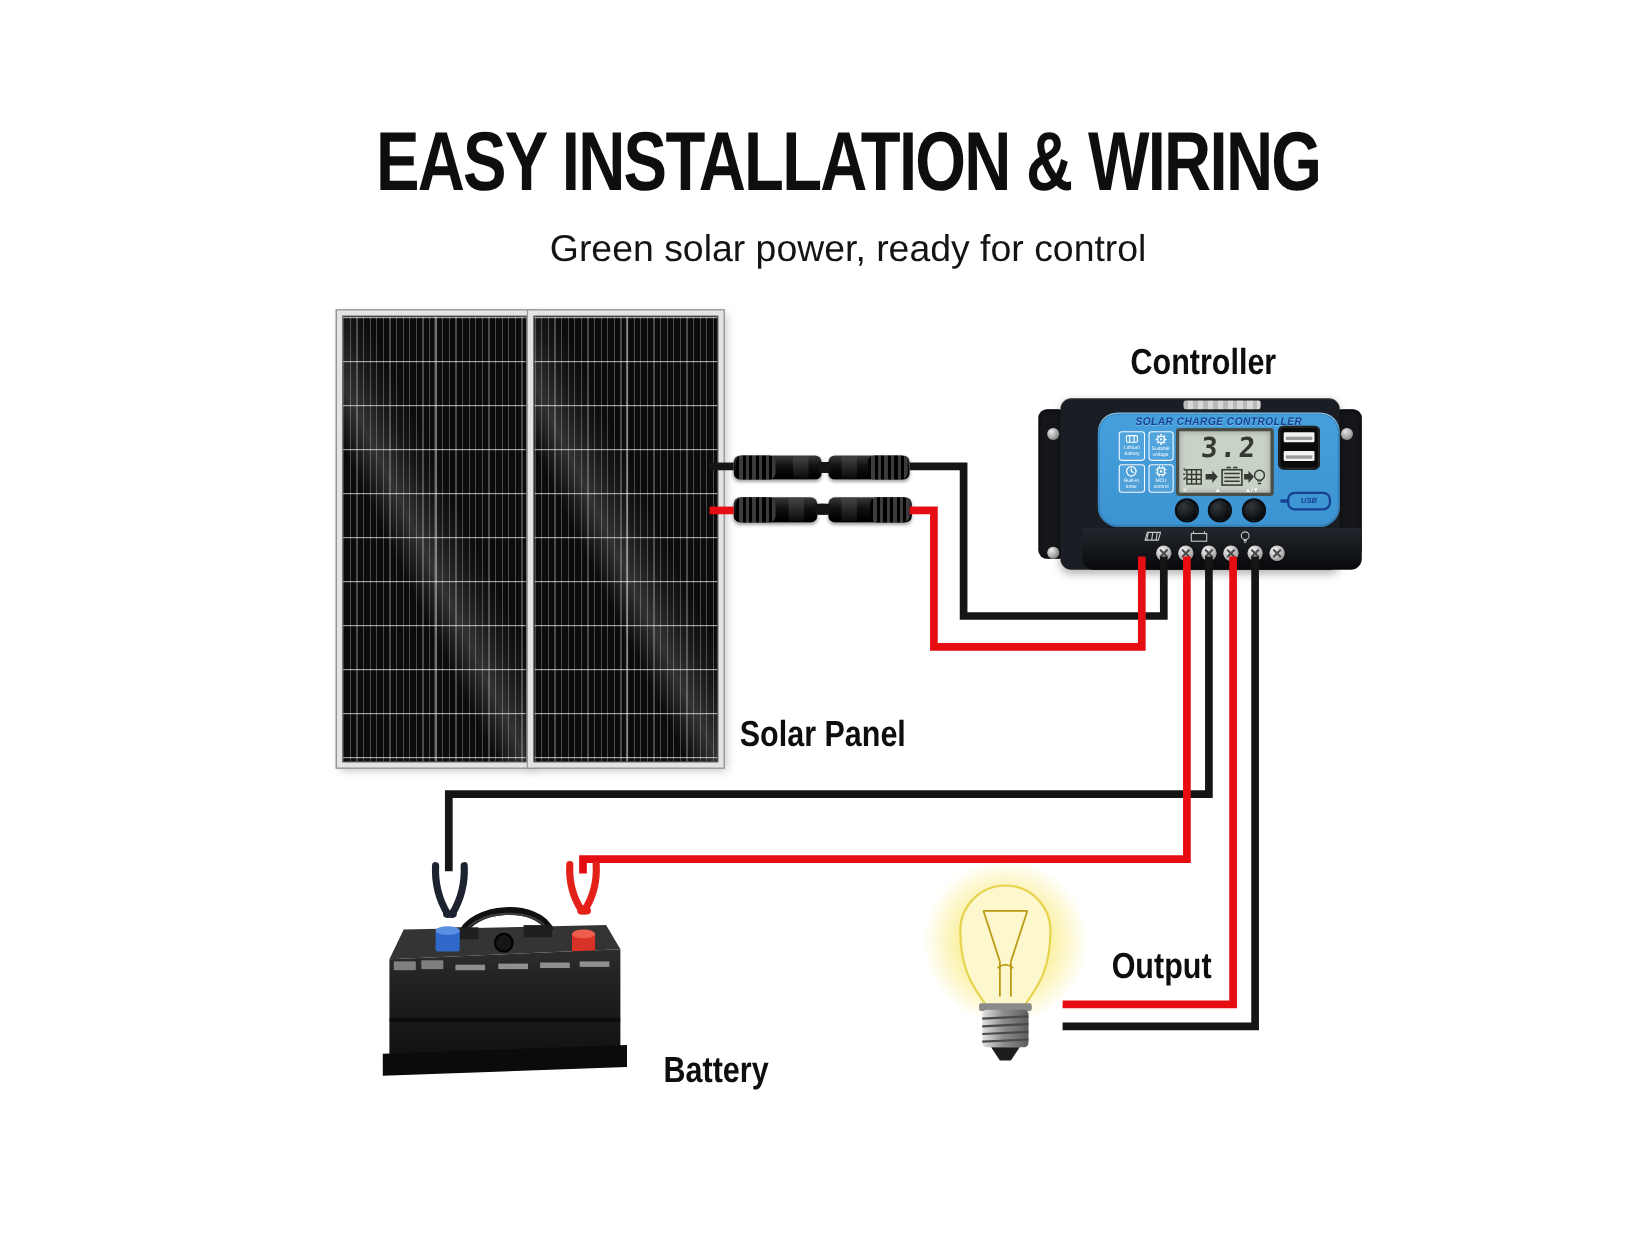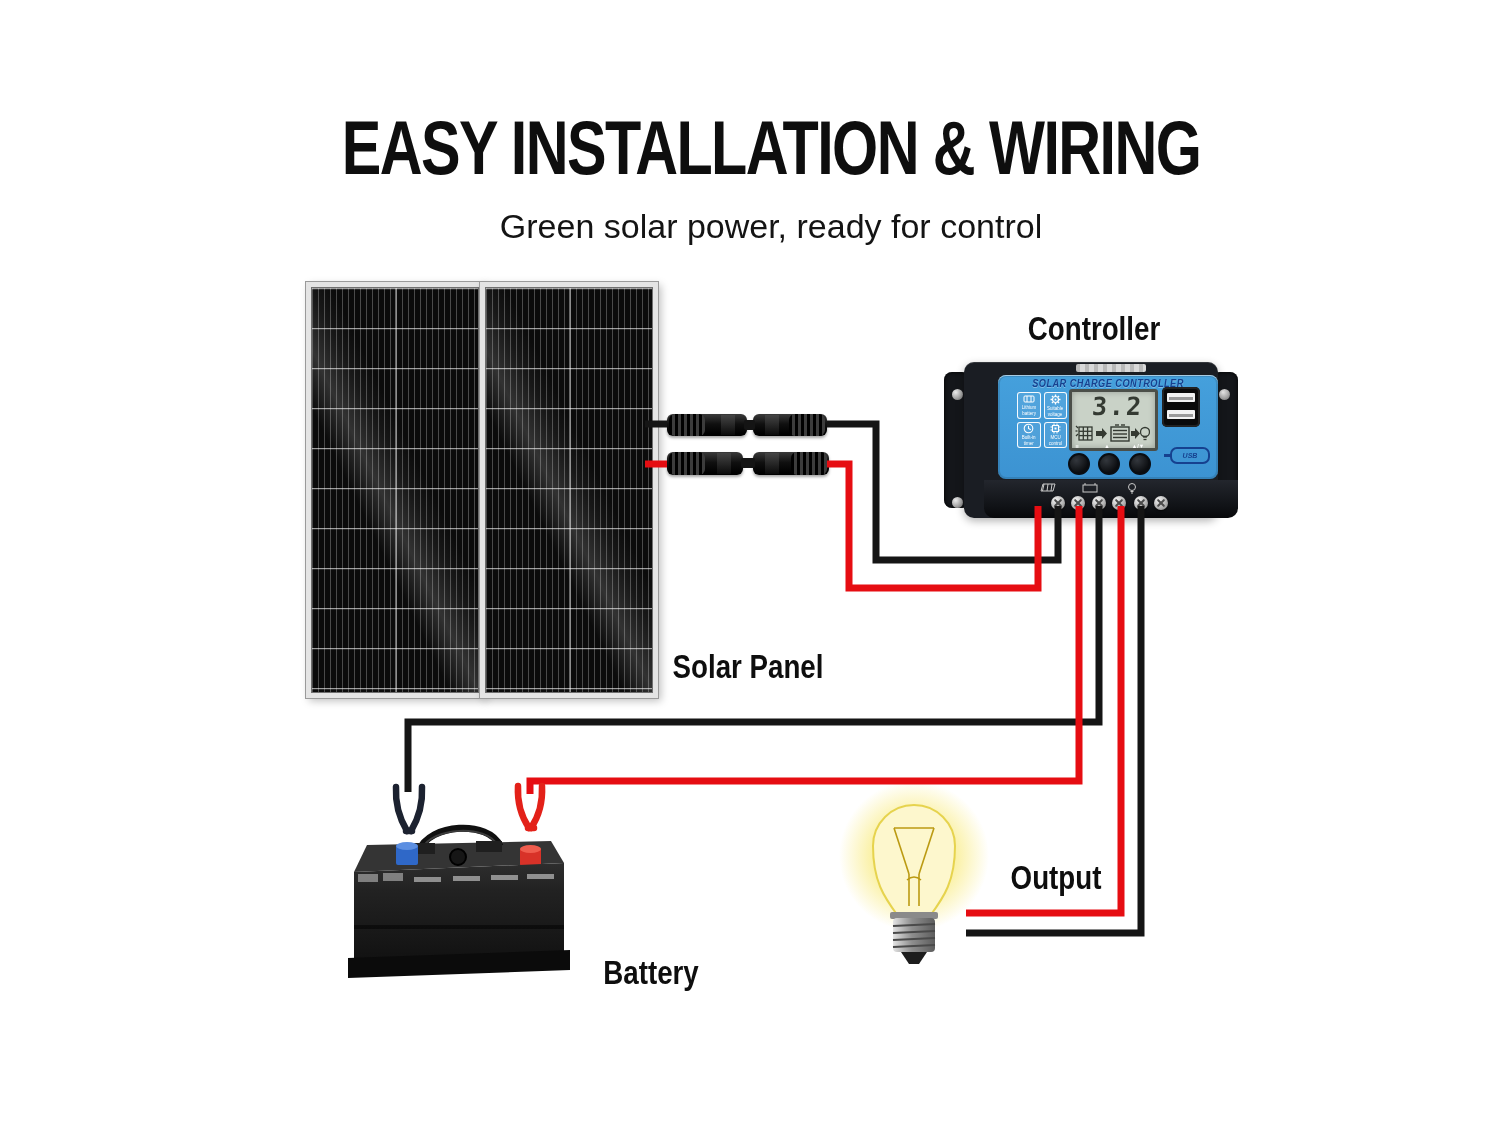--- a/index.html
+++ b/index.html
@@ -51,21 +51,21 @@
   .controller{left:923px;top:362px;width:294px;height:156px;}
   .ctrl-plate{position:absolute;top:10px;width:26px;height:136px;background:#14161a;border-radius:8px;
       box-shadow:inset 0 0 4px #000;}
   .ctrl-plate.left{left:0;} .ctrl-plate.right{right:0;}
   .ear-screw{position:absolute;width:11px;height:11px;border-radius:50%;
       background:radial-gradient(circle at 35% 30%,#ececec,#a8a8a8 55%,#666);}
   .ctrl-body{position:absolute;left:20px;top:0;width:254px;height:156px;background:#1a1d23;
       border-radius:10px;box-shadow:inset 0 1px 0 rgba(255,255,255,.12), 0 3px 8px rgba(0,0,0,.3);}
   .sticker{position:absolute;left:112px;top:2px;width:70px;height:8px;border-radius:2px;
       background:repeating-linear-gradient(90deg,#b9b9b9 0 4px,#d9d9d9 4px 9px);}
-  .face{position:absolute;left:34px;top:13px;width:220px;height:104px;border-radius:8px;
+  .face{position:absolute;left:34px;top:13px;width:220px;height:104px;border-radius:18px;
       background:linear-gradient(180deg,var(--controller-blue,#45a0dc),#3c93d2);
       box-shadow:inset 0 1px 0 rgba(255,255,255,.55), inset 0 0 0 2px rgba(0,0,0,.12);}
   .brand{position:absolute;left:0;right:0;top:3px;text-align:center;font-style:italic;font-weight:900;
       font-size:10px;letter-spacing:.5px;color:var(--brand-ink,#16418f);transform:scaleX(.92);
       text-shadow:0 1px 0 rgba(255,255,255,.3);white-space:nowrap;}
   .badges{position:absolute;left:19px;top:17px;width:50px;height:56px;display:grid;
       grid-template-columns:1fr 1fr;grid-template-rows:1fr 1fr;gap:3px;}
   .badge{border:1px solid rgba(255,255,255,.95);border-radius:3px;background:rgba(255,255,255,.08);
       display:flex;flex-direction:column;align-items:center;justify-content:center;overflow:hidden;}
   .badge svg{display:block;margin-bottom:1px;}

